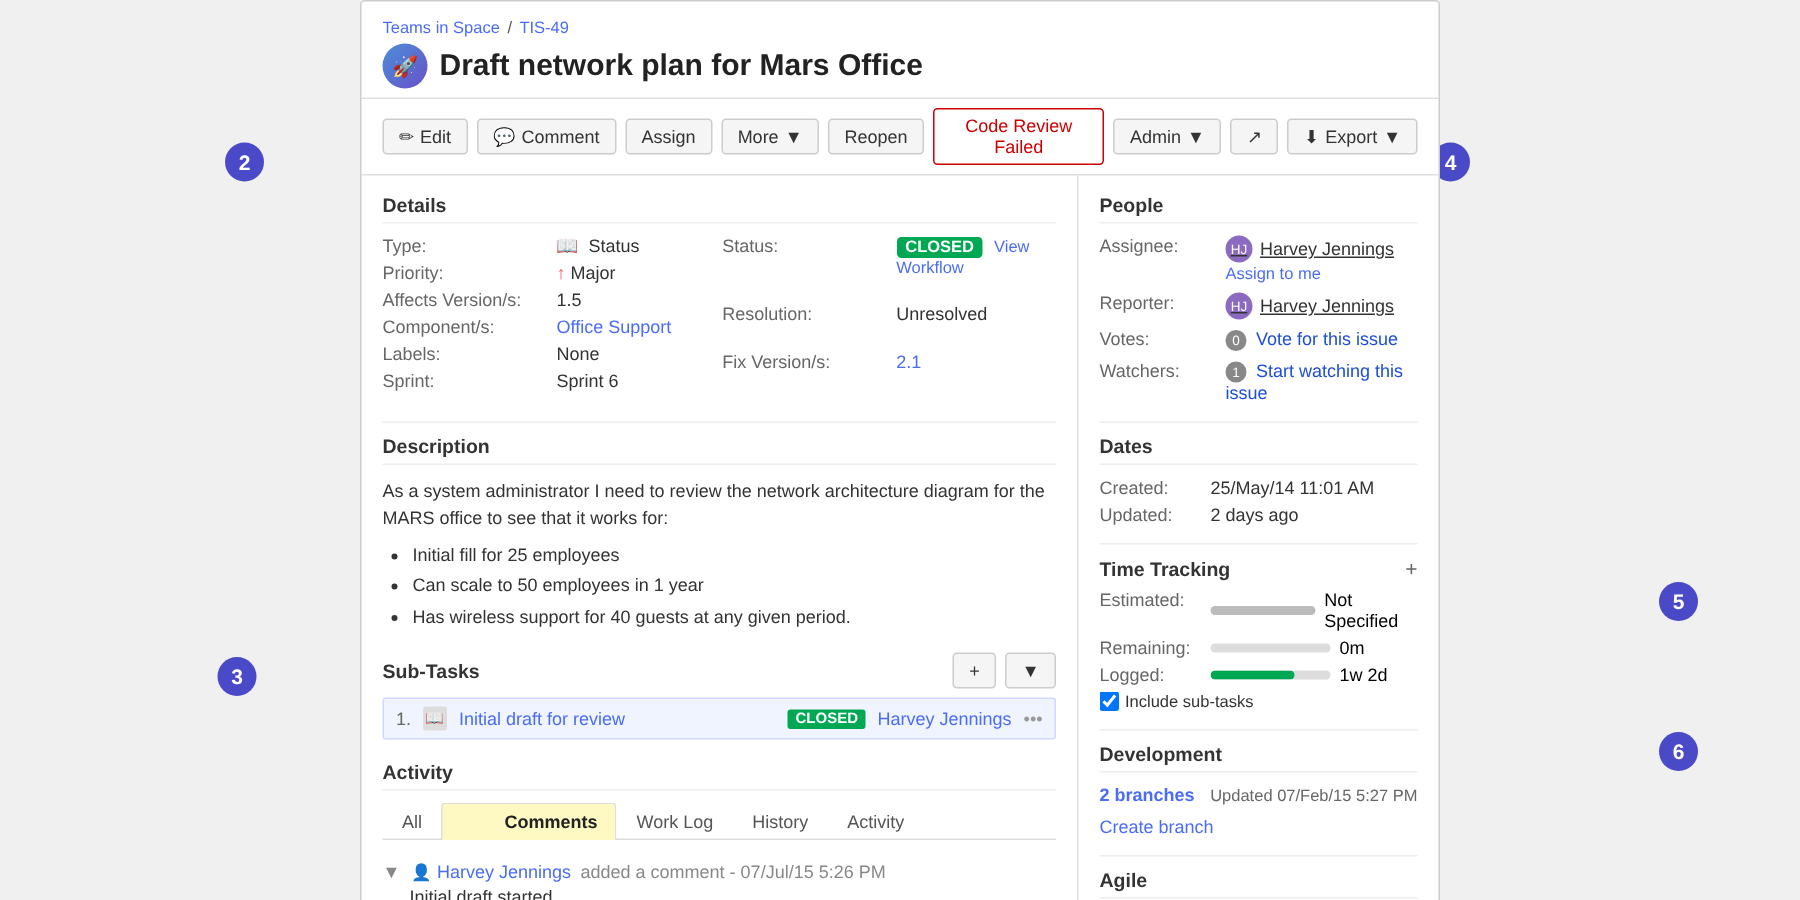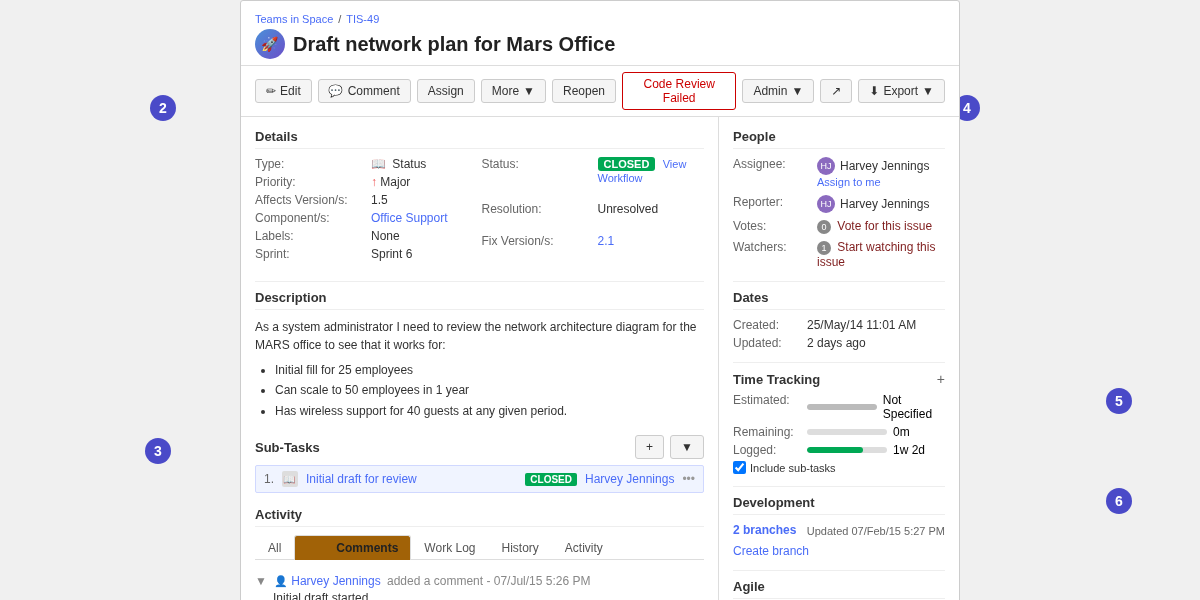--- a/index.html
+++ b/index.html
@@ -159,43 +159,43 @@
       padding: 5px 12px;
       font-size: 12px;
       cursor: pointer;
       color: #555;
       border: 1px solid transparent;
       border-bottom: none;
       border-radius: 3px 3px 0 0;
       margin-bottom: -1px;
     }
     .activity-tab.active {
-      background: #a16207;
+      background: #fef9c3;
       border-color: #ddd;
       border-bottom-color: #fff;
       font-weight: bold;
       color: #222;
       padding-left: 41px;
     }
     .comment-item { font-size: 12px; padding: 4px 0; }
     .comment-meta { color: #888; margin-bottom: 3px; }
     .comment-meta a { color: #4a6cf7; text-decoration: none; }
     .comment-text { color: #333; }
     
     .people-grid {
       display: grid;
       grid-template-columns: 80px 1fr;
       gap: 6px 4px;
       font-size: 12px;
       margin-bottom: 12px;
     }
     .people-label { color: #666; }
     .people-value { color: #333; }
-    .people-value a { color: #7f1d1d; text-decoration: none; }
-    .avatar-name { display: flex; align-items: center; gap: 5px; }
+    .people-value a { color: #1d4ed8; text-decoration: none; }
+    .avatar-name { display: flex; align-items: center; gap: 5px; text-decoration: underline; }
     .mini-avatar {
       width: 18px; height: 18px; border-radius: 50%;
       background: #8b6abf;
       display: flex; align-items: center; justify-content: center;
       font-size: 9px; color: #fff;
     }
     .vote-icon {
       width: 14px; height: 14px; border-radius: 50%;
       background: #888; display: inline-flex; align-items: center; justify-content: center;
       font-size: 9px; color: #fff; margin-right: 3px;

